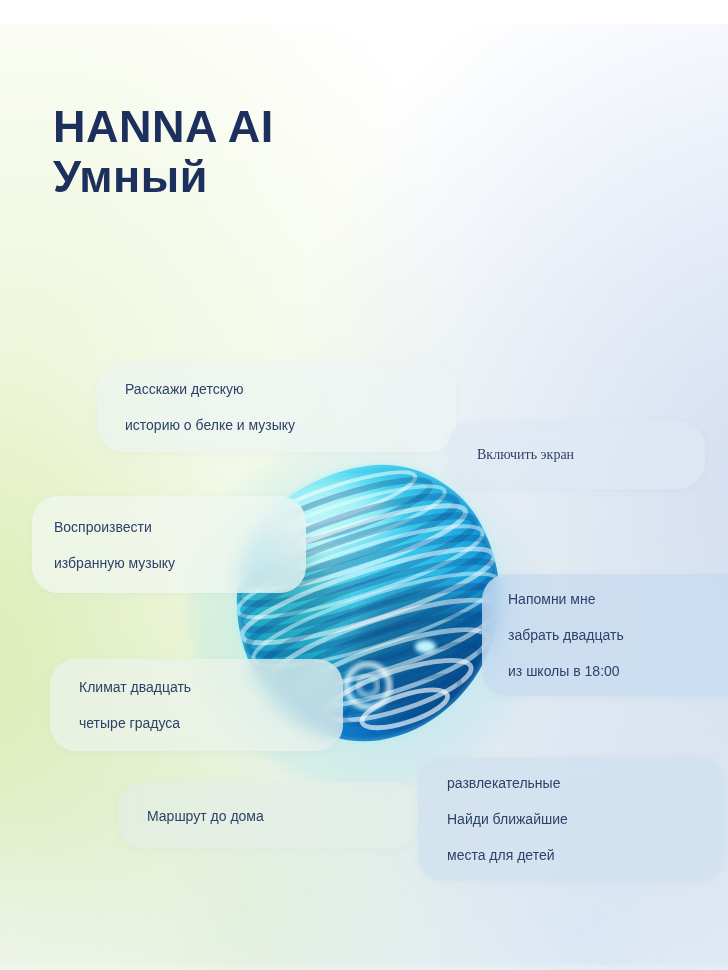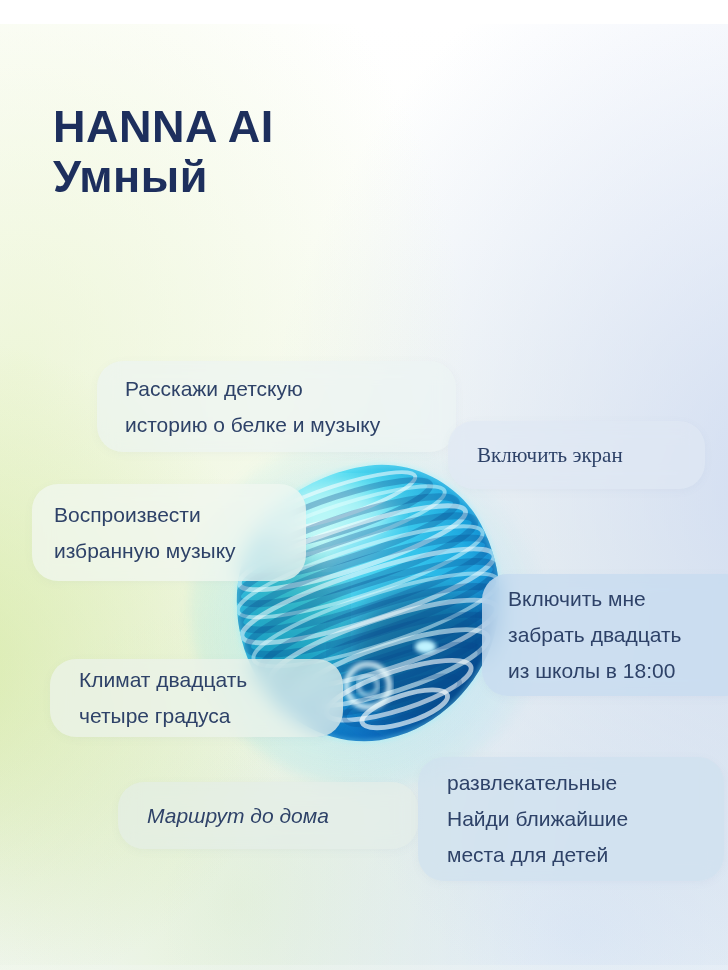--- a/index.html
+++ b/index.html
@@ -25,31 +25,31 @@
     color:#1d2f5d;font-weight:700;font-size:45px;line-height:50px;letter-spacing:0.5px;
   }
   .orb-glow{
     position:absolute;left:190px;top:405px;width:360px;height:360px;border-radius:50%;
     background:radial-gradient(circle at 45% 55%, rgba(88,214,238,0.38), rgba(88,214,238,0.12) 55%, rgba(88,214,238,0) 72%);
     filter:blur(6px);
   }
   .orb{position:absolute;left:222px;top:432px;width:292px;height:292px;}
   .bubble{
     position:absolute;border-radius:26px;display:flex;flex-direction:column;justify-content:center;
-    color:#2e4268;font-size:21px;line-height:36px;
+    color:#2e4268;font-size:14px;line-height:36px;
     -webkit-backdrop-filter:blur(10px);backdrop-filter:blur(10px);
     box-shadow:0 2px 10px rgba(90,120,150,0.05);
   }
   .bubble .ln{white-space:nowrap;}
   .b1{left:97px; top:337px;width:303px;height:91px; padding:0 28px;background:rgba(235,244,243,0.62);}
   .b2{left:448px;top:397px;width:199px;height:68px; padding:0 29px;background:rgba(222,232,243,0.68);font-family:Liberation Serif, serif;}
-  .b3{left:32px; top:460px;width:230px;height:97px; padding:0 22px;background:rgba(241,247,241,0.72);}
+  .b3{left:32px; top:472px;width:230px;height:97px; padding:0 22px;background:rgba(241,247,241,0.72);}
   .b4{left:482px;top:550px;width:218px;height:122px;padding:0 26px;background:rgba(199,219,239,0.78);}
-  .b5{left:50px; top:635px;width:235px;height:78px; padding:0 29px;background:rgba(236,243,236,0.72);}
-  .b6{left:118px;top:758px;width:242px;height:67px; padding:0 29px;background:rgba(227,238,232,0.62);font-style:italic;}
+  .b5{left:50px; top:635px;width:235px;height:92px; padding:0 29px;background:rgba(236,243,236,0.72);}
+  .b6{left:118px;top:758px;width:242px;height:67px; padding:0 29px;background:rgba(227,238,232,0.62);}
   .b7{left:418px;top:733px;width:248px;height:124px;padding:0 29px;background:rgba(207,224,239,0.72);}
 </style>
 </head>
 <body>
 
 <div class="poster">
 
   <div class="title">
     <div>HANNA AI</div>
     <div>Умный</div>
@@ -129,21 +129,21 @@
   <div class="bubble b2">
     <div class="ln">Включить экран</div>
   </div>
 
   <div class="bubble b3">
     <div class="ln">Воспроизвести</div>
     <div class="ln">избранную музыку</div>
   </div>
 
   <div class="bubble b4">
-    <div class="ln">Включить мне</div>
+    <div class="ln">Напомни мне</div>
     <div class="ln">забрать двадцать</div>
     <div class="ln">из школы в 18:00</div>
   </div>
 
   <div class="bubble b5">
     <div class="ln">Климат двадцать</div>
     <div class="ln">четыре градуса</div>
   </div>
 
   <div class="bubble b6">

